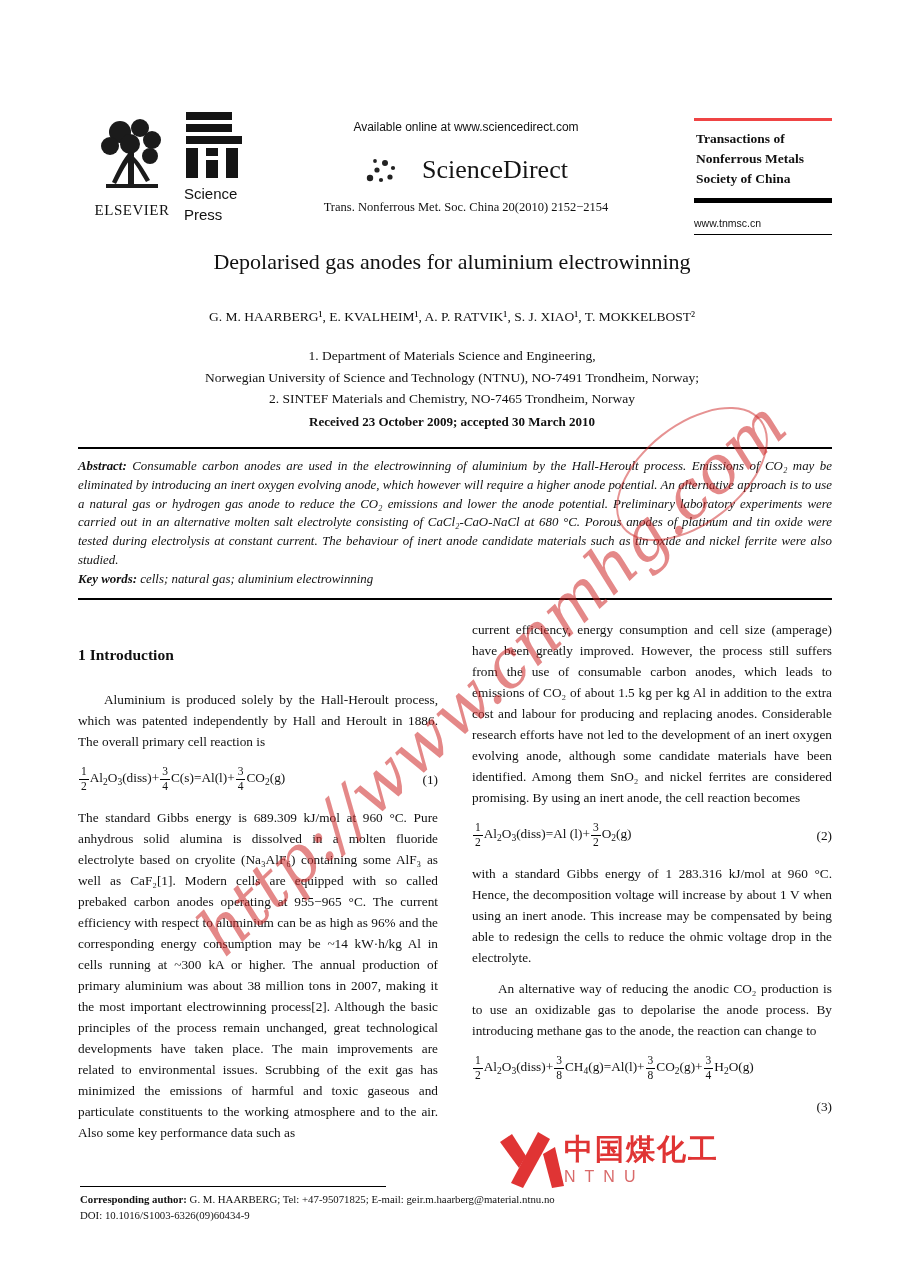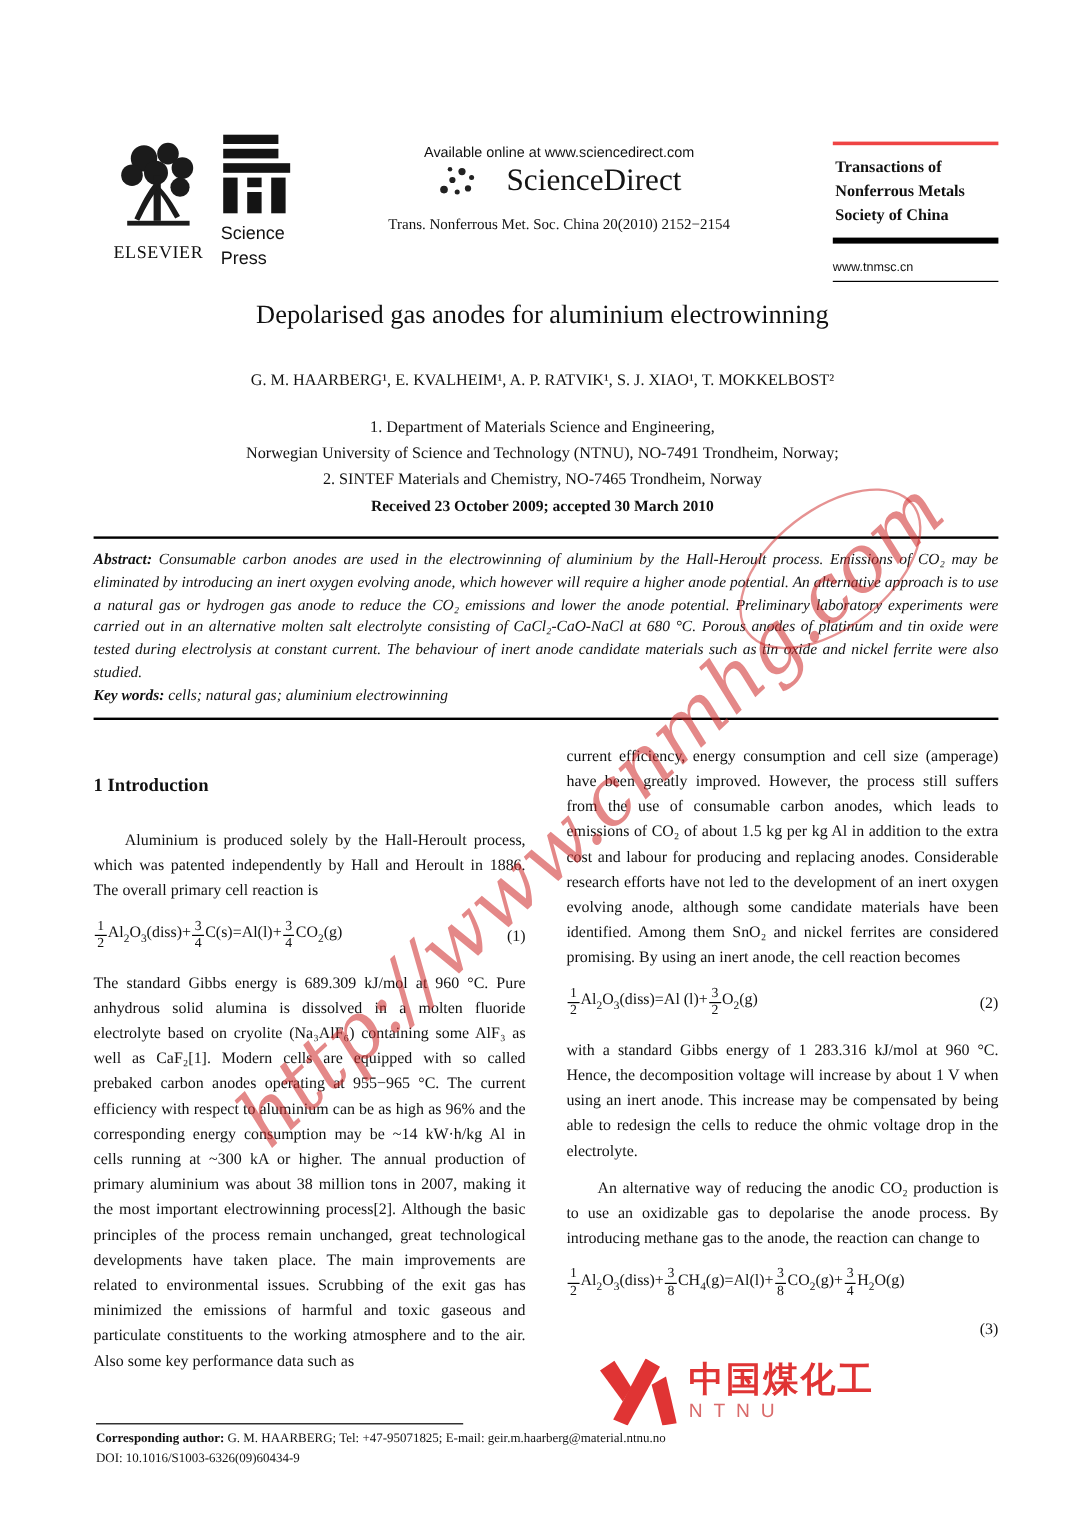--- a/index.html
+++ b/index.html
@@ -7,21 +7,21 @@
   body { width:904px; height:1272px; position:relative; font-family:"Liberation Serif","DejaVu Serif",serif; color:#111; }
   .page { position:relative; width:904px; height:1272px; overflow:hidden; background:#fff; }
 
   
   .elsevier { position:absolute; left:84px; top:116px; width:96px; text-align:center; }
   .elsevier-text { font-size:15px; letter-spacing:0.5px; margin-top:2px; }
   .sp-logo { position:absolute; left:184px; top:112px; width:72px; text-align:left; }
   .sp-text { font-family:"Liberation Sans",sans-serif; font-size:15px; line-height:18px; margin-top:3px; }
   .header-center { position:absolute; left:296px; top:120px; width:340px; text-align:center; }
   .avail { font-size:12px; font-family:"Liberation Sans",sans-serif; }
-  .sd-row { display:flex; align-items:center; justify-content:center; gap:22px; margin-top:0; }
+  .sd-row { display:flex; align-items:center; justify-content:center; gap:22px; margin-top:20px; }
   .sd-word { font-size:26px; font-weight:500; color:#151515; }
   .journal-ref { font-size:12.5px; margin-top:14px; }
   .journal-box { position:absolute; left:694px; top:118px; width:138px; }
   .jbox-inner { border-top:3px solid #ef4444; border-bottom:5px solid #000; padding:8px 2px 9px; font-weight:bold; font-size:13.5px; line-height:20px; }
   .journal-url { font-family:"Liberation Sans",sans-serif; font-size:10.5px; margin-top:14px; padding-bottom:5px; border-bottom:1px solid #000; }
 
   
   .title { position:absolute; top:249px; left:0; width:100%; text-align:center; font-size:22px; }
   .authors { position:absolute; top:309px; left:0; width:100%; text-align:center; font-size:13.5px; }
   .affils { position:absolute; top:345px; left:0; width:100%; text-align:center; font-size:13.5px; line-height:21.5px; }
@@ -48,21 +48,21 @@
   sub { font-size:9.5px; }
 
   
   .watermark { position:absolute; left:115px; top:665px; width:700px; text-align:center;
     transform:rotate(-43deg); color:rgba(205,38,38,0.55); font-size:66px; font-style:italic;
     font-family:"DejaVu Serif",serif; pointer-events:none; white-space:nowrap; z-index:5; }
   .wm-ellipse { position:absolute; left:604px; top:424px; width:176px; height:100px;
     border:2px solid rgba(205,38,38,0.5); border-radius:50%; transform:rotate(-38deg); pointer-events:none; z-index:5; }
 
   
-  .cnmhg { position:absolute; left:498px; top:1132px; display:flex; align-items:center; gap:10px; z-index:6; }
+  .cnmhg { position:absolute; left:498px; top:1132px; display:flex; align-items:center; z-index:6; }
   .cnmhg-cn { font-size:29px; letter-spacing:2px; color:#e03434; font-weight:bold; font-family:"DejaVu Sans",sans-serif; line-height:30px; }
   .cnmhg-latin { font-size:16px; letter-spacing:9px; color:#d96a6a; font-family:"Liberation Sans",sans-serif; margin-top:4px; }
 
   
   .footer { position:absolute; top:1186px; left:80px; width:754px; font-size:10.8px; line-height:15.5px; }
   .footer-rule { width:306px; border-top:1.5px solid #000; margin-bottom:5px; }
 </style>
 </head>
 <body>
 

